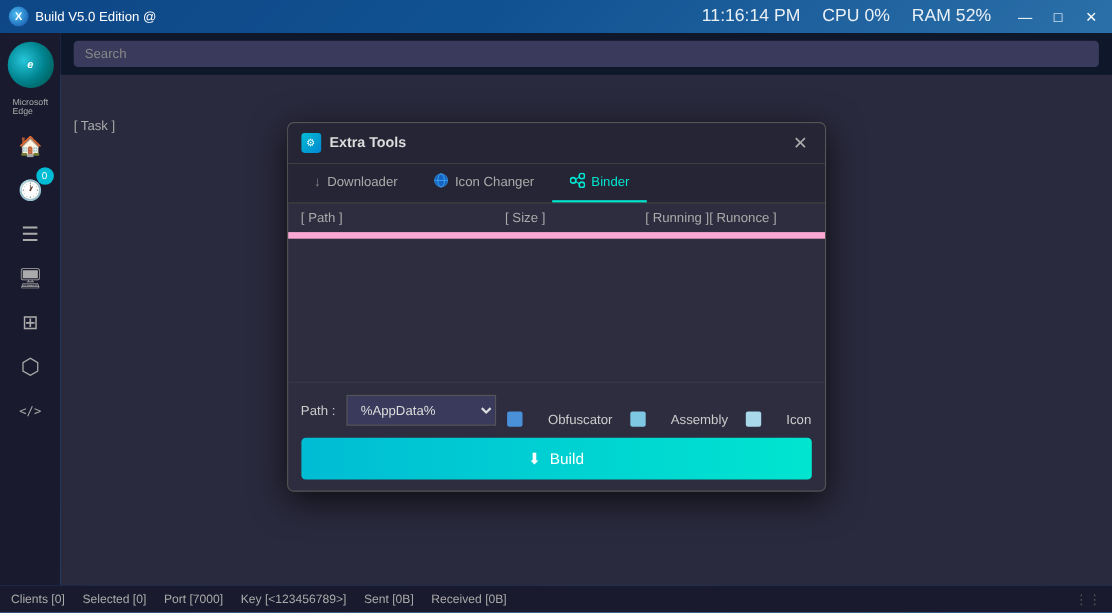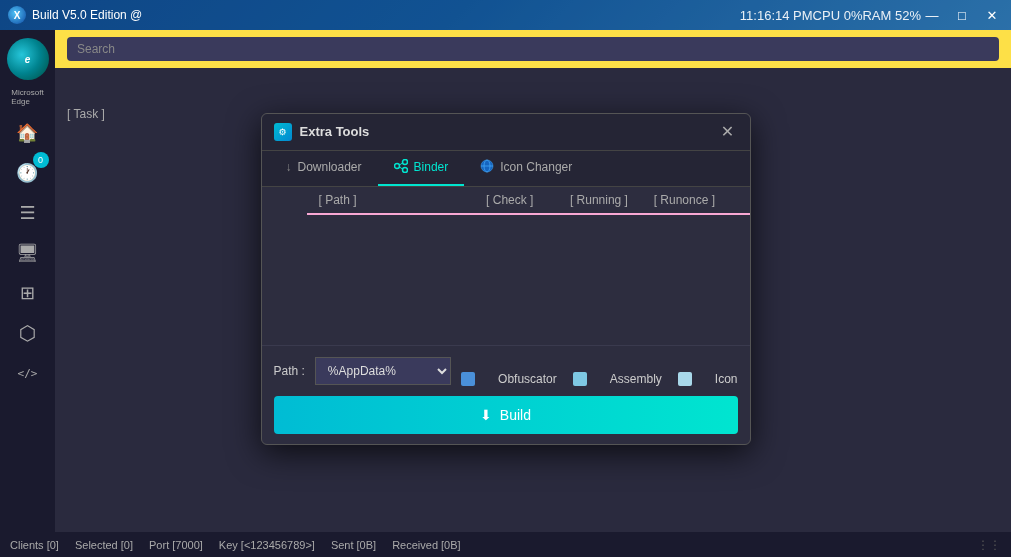--- a/index.html
+++ b/index.html
@@ -34,22 +34,23 @@
       background: radial-gradient(circle at 40% 40%, #4fc3f7, #0d47a1);
       display: flex; align-items: center; justify-content: center;
     }
 
     .top-bar-title {
       flex: 1;
       font-size: 12px;
     }
 
     .top-bar-info {
-      font-size: 13px;
+      font-size: 16px;
       opacity: 0.9;
+      margin-right: 20px;
     }
 
     .top-bar-controls {
       display: flex; gap: 8px;
     }
 
     .win-btn {
       width: 22px; height: 22px;
       display: flex; align-items: center; justify-content: center;
       font-size: 13px;
@@ -98,21 +99,21 @@
       position: absolute;
       top: 30px; left: 55px;
       right: 0; bottom: 25px;
       background: #2a2a3e;
       display: flex;
       flex-direction: column;
     }
 
     .search-bar {
       height: 34px;
-      background: #fde047;
+      background: #0f172a;
       display: flex;
       align-items: center;
       padding: 19px 12px;
     }
 
     .search-input {
       flex: 1;
       background: #3a3a5c;
       border: none;
       border-radius: 4px;
@@ -207,29 +208,28 @@
     }
     .tab.active {
       color: #00e5d0;
       border-bottom: 2px solid #00e5d0;
     }
 
     
     .table-header {
       display: flex;
       padding: 6px 12px;
-      border-bottom: 2px solid #f9a8d4;
-      color: #aaa;
-      font-size: 12px;
-      margin-left: 45px;
+      border-bottom: 6px solid #f9a8d4;
+      color: #aaa;
+      font-size: 12px;
     }
 
     .col-path { flex: 2; }
     .col-size { flex: 1; }
-    .col-running { flex: 1; }
+    .col-running { flex: 1; text-align: right; }
     .col-runonce { flex: 1; }
 
     
     .table-body {
       flex: 1;
       min-height: 130px;
     }
 
     
     .bottom-controls {
@@ -383,48 +383,48 @@
         <span style="color:white;font-size:9px;">⚙</span>
       </div>
       <span class="modal-title">Extra Tools</span>
       <div class="modal-close">✕</div>
     </div>
 
     <div class="modal-tabs">
       <div class="tab">
         <span style="color:#888;">↓</span>
         <span>Downloader</span>
+      </div>
+      <div class="tab">
+        <span>
+          <svg width="14" height="14" viewBox="0 0 14 14">
+            <circle cx="7" cy="7" r="6" fill="#1565c0" stroke="#42a5f5" stroke-width="0.5"></circle>
+            <ellipse cx="7" cy="7" rx="3" ry="6" fill="none" stroke="#42a5f5" stroke-width="0.8"></ellipse>
+            <line x1="1" y1="7" x2="13" y2="7" stroke="#42a5f5" stroke-width="0.8"></line>
+          </svg>
+        </span>
+        <span>Icon Changer</span>
       </div>
       <div class="tab active">
         <span>
           <svg width="14" height="14" viewBox="0 0 14 14" fill="none">
             <circle cx="3" cy="7" r="2.5" stroke="#00e5d0" stroke-width="1.5"></circle>
             <circle cx="11" cy="3" r="2.5" stroke="#00e5d0" stroke-width="1.5"></circle>
             <circle cx="11" cy="11" r="2.5" stroke="#00e5d0" stroke-width="1.5"></circle>
             <line x1="5.5" y1="6" x2="8.5" y2="4" stroke="#00e5d0" stroke-width="1"></line>
             <line x1="5.5" y1="8" x2="8.5" y2="10" stroke="#00e5d0" stroke-width="1"></line>
           </svg>
         </span>
         <span style="color:#00e5d0;">Binder</span>
       </div>
-      <div class="tab">
-        <span>
-          <svg width="14" height="14" viewBox="0 0 14 14">
-            <circle cx="7" cy="7" r="6" fill="#1565c0" stroke="#42a5f5" stroke-width="0.5"></circle>
-            <ellipse cx="7" cy="7" rx="3" ry="6" fill="none" stroke="#42a5f5" stroke-width="0.8"></ellipse>
-            <line x1="1" y1="7" x2="13" y2="7" stroke="#42a5f5" stroke-width="0.8"></line>
-          </svg>
-        </span>
-        <span>Icon Changer</span>
-      </div>
     </div>
 
     <div class="table-header">
       <span class="col-path">[ Path ]</span>
-      <span class="col-size">[ Check ]</span>
+      <span class="col-size">[ Size ]</span>
       <span class="col-running">[ Running ]</span>
       <span class="col-runonce">[ Runonce ]</span>
     </div>
 
     <div class="table-body"></div>
 
     <div class="bottom-controls">
       <div class="path-row">
         <span class="path-label">Path :</span>
         <select class="path-select">

